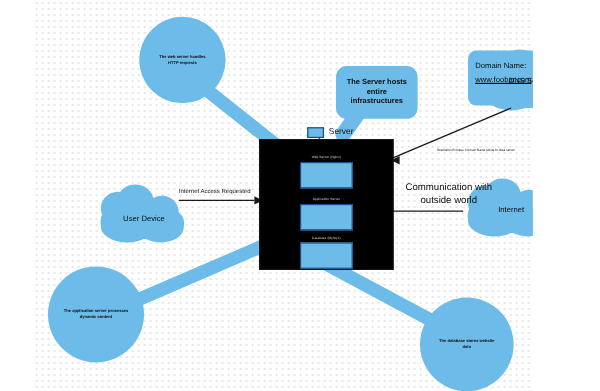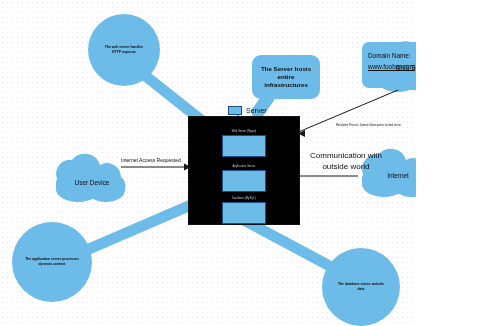--- a/index.html
+++ b/index.html
@@ -10,20 +10,21 @@
     overflow:hidden;
   }
   #canvas{
     position:relative;
     width:416px;height:326px;
     background-color:#ffffff;
     background-image:
       radial-gradient(circle, #e3e6ea 0.6px, transparent 0.7px);
     background-size:5px 5px;
     overflow:hidden;
+    margin-left:28px;
   }
   .layer{position:absolute;left:0;top:0;width:500px;height:326px;}
   svg.layer{pointer-events:none;}
 
   
   #server-box{
     position:absolute;
     left:188px;top:116px;
     width:110px;height:107px;
     background:#000000;

